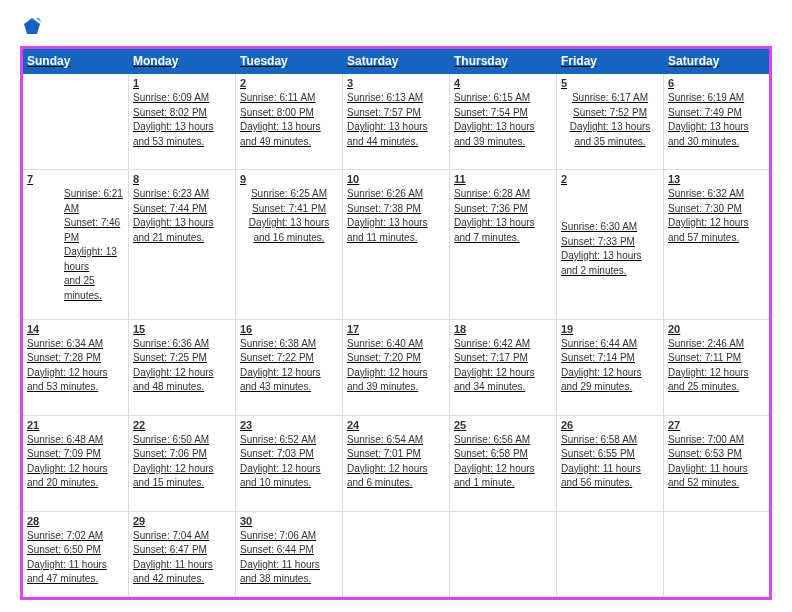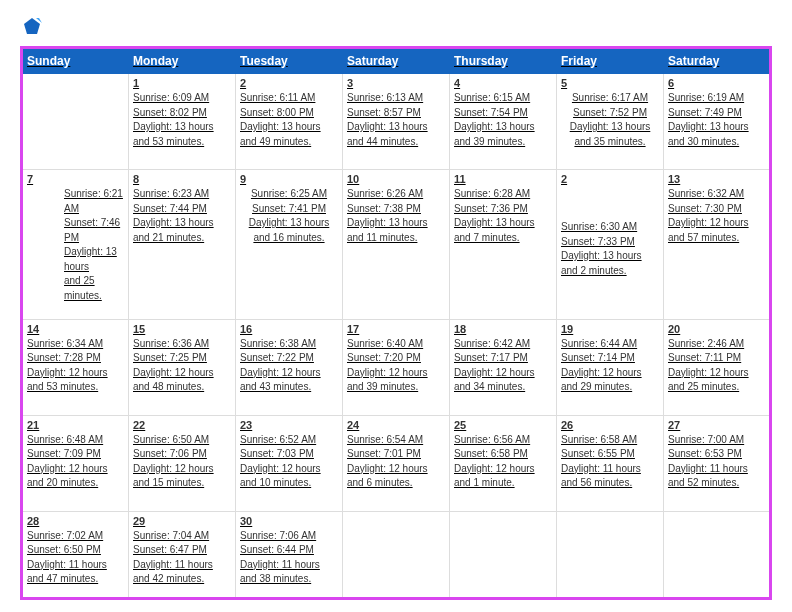--- a/index.html
+++ b/index.html
@@ -143,21 +143,21 @@
           <td>
             <span class="day-num">2</span>
             <div class="cell-info" style="white-space: pre-line;">Sunrise: 6:11 AM
 Sunset: 8:00 PM
 Daylight: 13 hours
 and 49 minutes.</div>
           </td>
           <td>
             <span class="day-num">3</span>
             <div class="cell-info" style="white-space: pre-line;">Sunrise: 6:13 AM
-Sunset: 8:57 PM
+Sunset: 7:57 PM
 Daylight: 13 hours
 and 44 minutes.</div>
           </td>
           <td>
             <span class="day-num">4</span>
             <div class="cell-info" style="white-space: pre-line;">Sunrise: 6:15 AM
 Sunset: 7:54 PM
 Daylight: 13 hours
 and 39 minutes.</div>
           </td>

